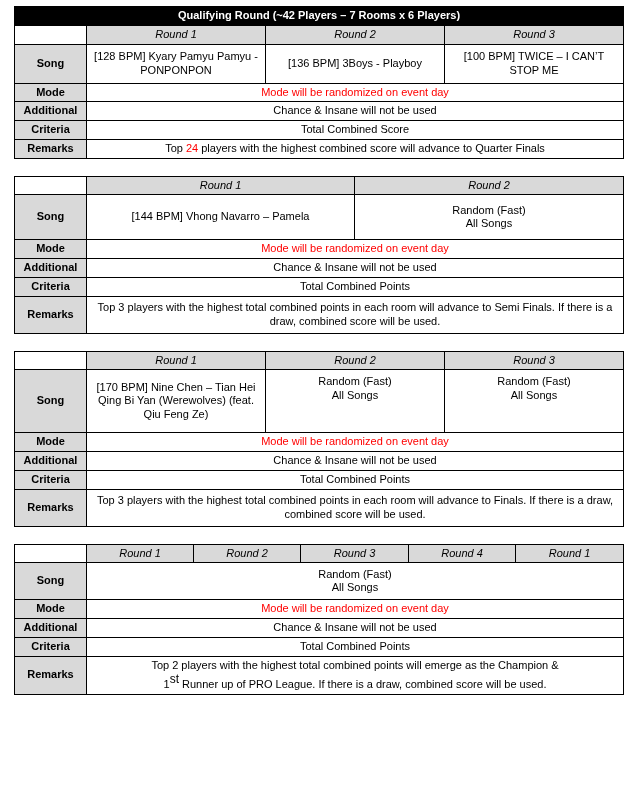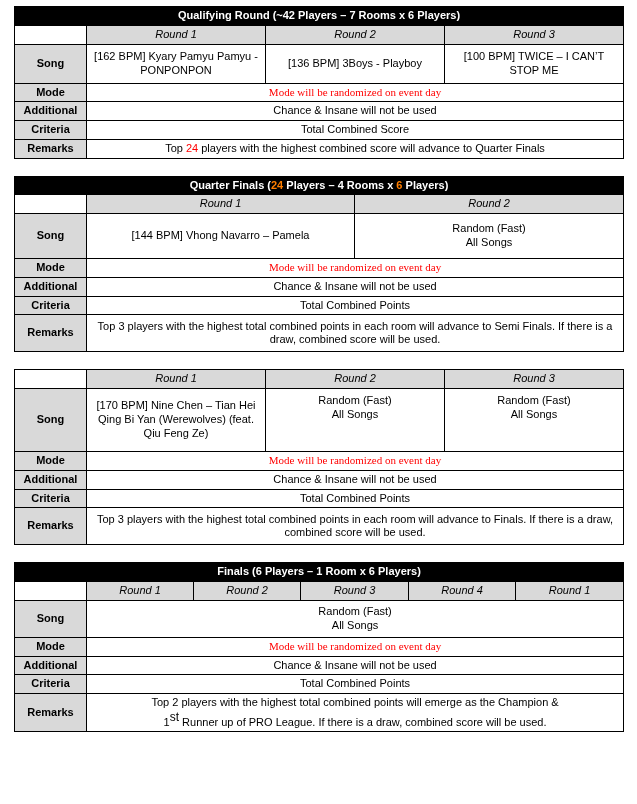--- a/index.html
+++ b/index.html
@@ -53,21 +53,20 @@
     text-align: center;
     width: 72px;
   }
   .round-head {
     background: #d9d9d9;
     text-align: center;
     font-style: italic;
   }
   .red {
     color: #ff0000;
-    font-family: Liberation Serif, serif;
   }
   .red-num {
     color: #ff0000;
   }
   .song-cell {
     padding: 3px 5px;
     line-height: 1.3;
   }
   .remarks-cell {
     padding: 3px 6px;
@@ -98,21 +97,21 @@
         <td class="title-cell" colspan="4">Qualifying Round (~42 Players – 7 Rooms x 6 Players)</td>
       </tr>
       <tr>
         <td class="label-cell blank-left"></td>
         <td class="round-head">Round 1</td>
         <td class="round-head">Round 2</td>
         <td class="round-head">Round 3</td>
       </tr>
       <tr>
         <td class="label-cell">Song</td>
-        <td class="song-cell" style="height:34px">[162 BPM] Kyary Pamyu Pamyu - PONPONPON</td>
+        <td class="song-cell" style="height:34px">[128 BPM] Kyary Pamyu Pamyu - PONPONPON</td>
         <td class="song-cell">[136 BPM] 3Boys - Playboy</td>
         <td class="song-cell">[100 BPM] TWICE – I CAN’T STOP ME</td>
       </tr>
       <tr>
         <td class="label-cell">Mode</td>
         <td class="red" colspan="3">Mode will be randomized on event day</td>
       </tr>
       <tr>
         <td class="label-cell">Additional</td>
         <td colspan="3">Chance &amp; Insane will not be used</td>
@@ -129,23 +128,20 @@
   </table>
 
   <table class="stage">
     <colgroup>
       <col style="width:72px">
       <col style="width:134px">
       <col style="width:134px">
       <col style="width:269px">
     </colgroup>
     <tbody>
-      <tr>
-        <td class="title-cell" colspan="4"><span>Quarter Finals (</span><span class="title-accent">24</span><span> Players – 4 Rooms x </span><span class="title-accent">6</span><span> Players)</span></td>
-      </tr>
       <tr>
         <td class="label-cell blank-left"></td>
         <td class="round-head" colspan="2">Round 1</td>
         <td class="round-head">Round 2</td>
       </tr>
       <tr>
         <td class="label-cell">Song</td>
         <td class="song-cell" colspan="2" style="height:40px">[144 BPM] Vhong Navarro – Pamela</td>
         <td class="song-cell">
           <div>Random (Fast)</div>
@@ -220,23 +216,20 @@
     <colgroup>
       <col style="width:72px">
       <col style="width:107px">
       <col style="width:107px">
       <col style="width:108px">
       <col style="width:107px">
       <col style="width:108px">
     </colgroup>
     <tbody>
       <tr>
-        <td class="title-cell" colspan="6">Finals (6 Players – 1 Room x 6 Players)</td>
-      </tr>
-      <tr>
         <td class="label-cell blank-left"></td>
         <td class="round-head">Round 1</td>
         <td class="round-head">Round 2</td>
         <td class="round-head">Round 3</td>
         <td class="round-head">Round 4</td>
         <td class="round-head">Round 1</td>
       </tr>
       <tr>
         <td class="label-cell">Song</td>
         <td class="song-cell" colspan="5" style="height:32px">

